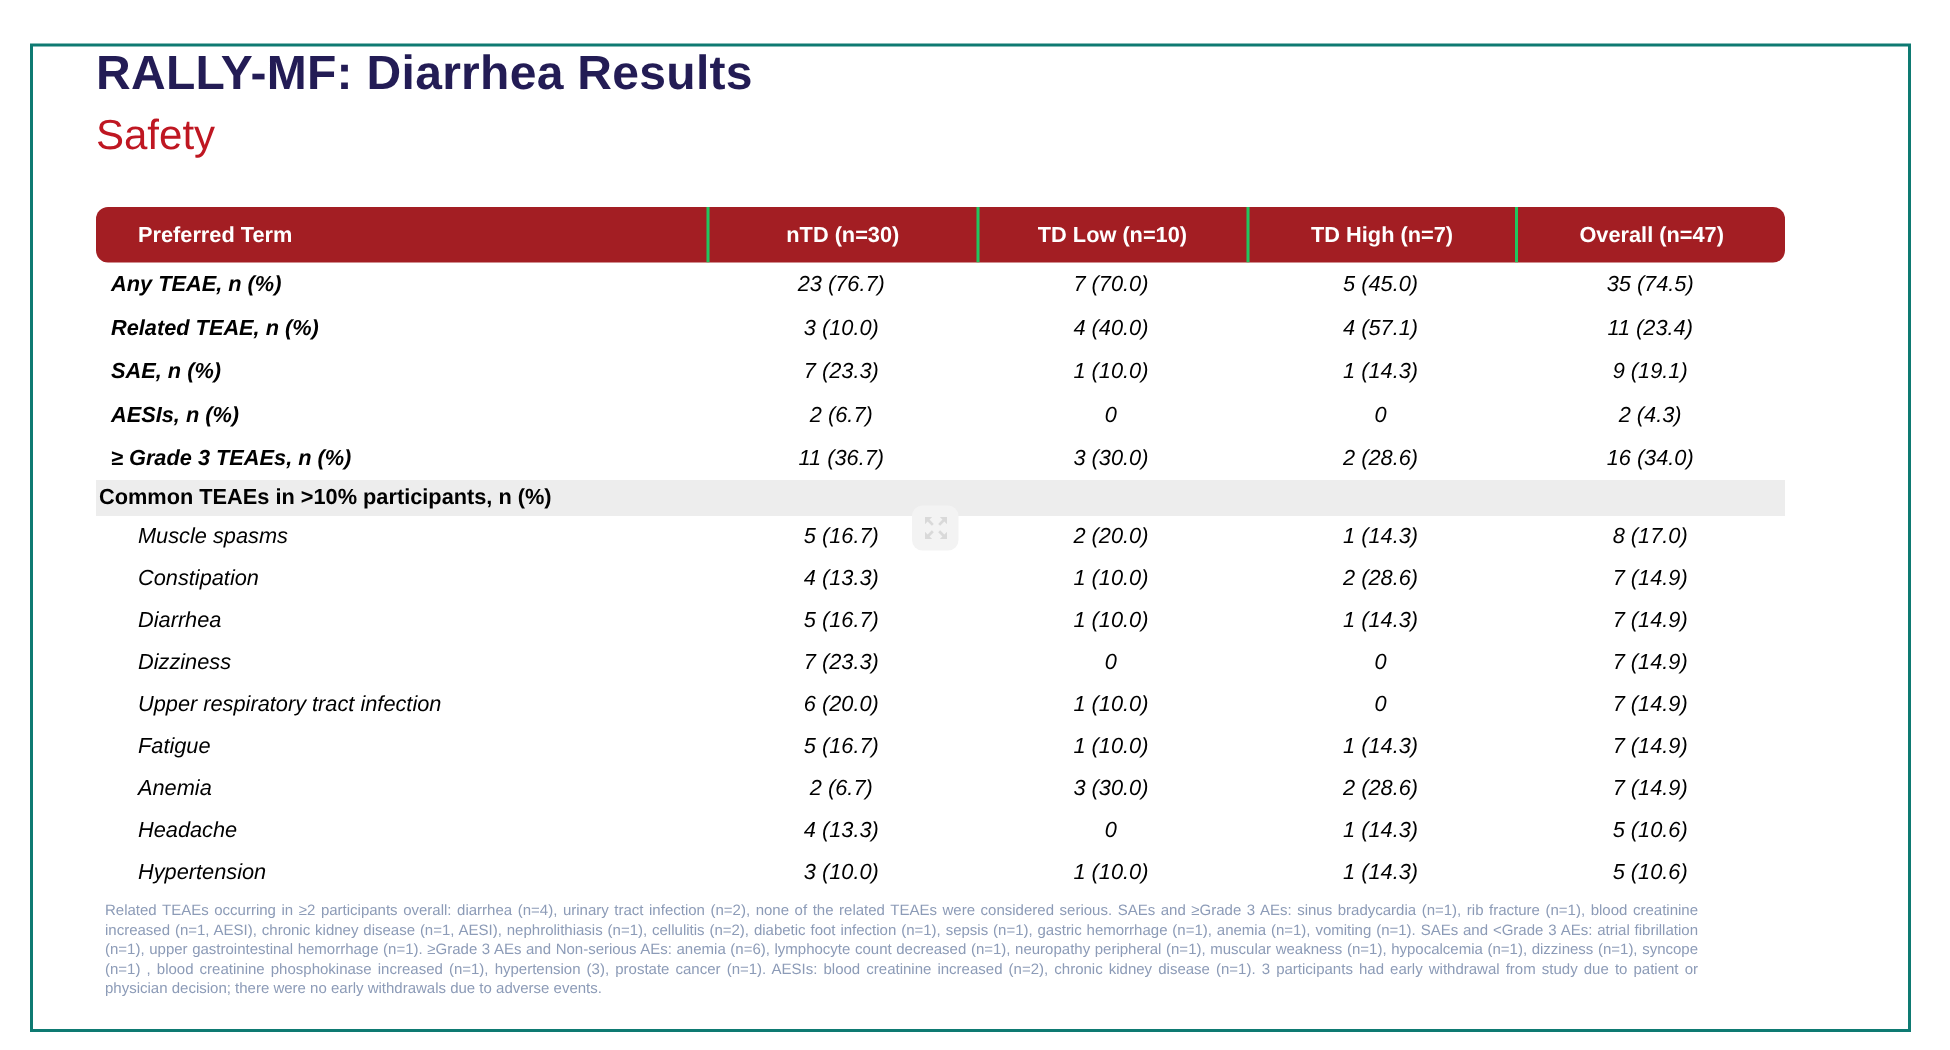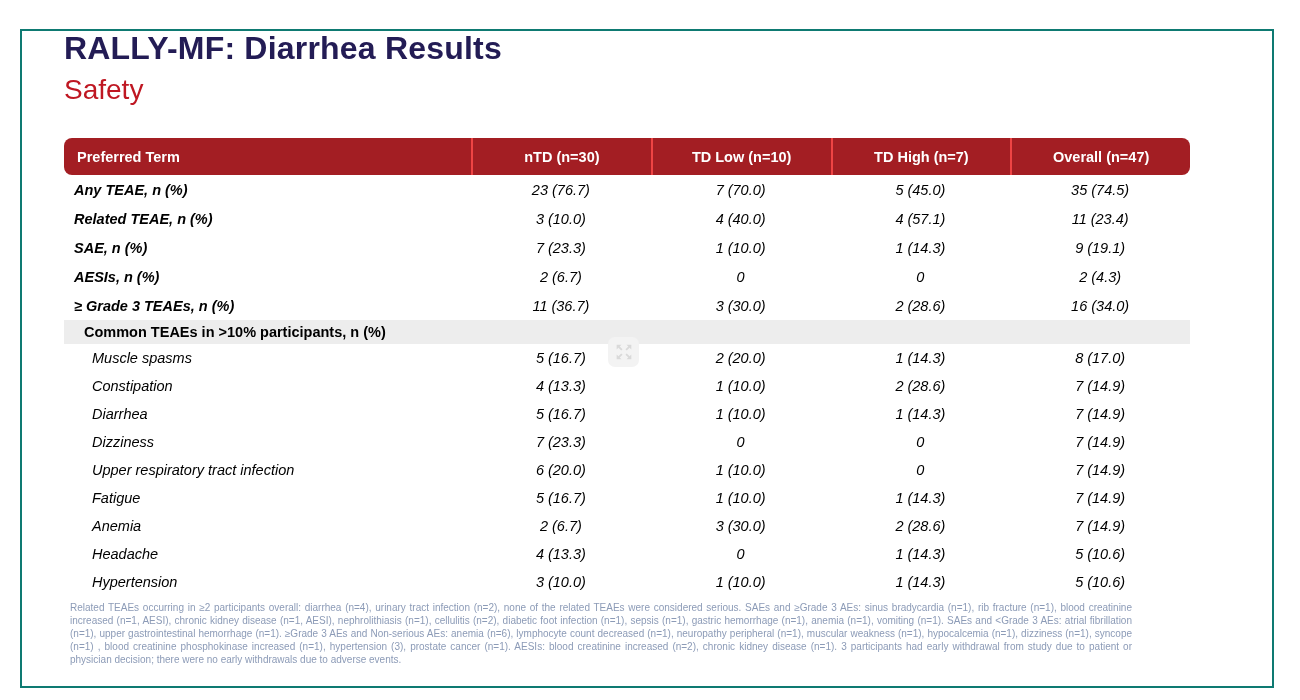--- a/index.html
+++ b/index.html
@@ -20,35 +20,35 @@
     font-size:28px; font-weight:400; color:#BF1722;
   }
 
   .table { position:absolute; left:64px; top:138px; width:1126px; }
 
   .thead {
     display:flex; height:37px; background:#A31E23; border-radius:8px;
     color:#ffffff; font-weight:bold; font-size:14.5px; overflow:hidden;
   }
   .th { display:flex; align-items:center; justify-content:center; text-align:center; }
-  .th.label { flex:0 0 407px; justify-content:flex-start; padding-left:13px; }
-  .th.col { flex:1 1 0; border-left:2px solid #ef4444; }
+  .th.label { flex:0 0 407px; justify-content:flex-start; padding-left:28px; }
+  .th.col { flex:1 1 0; border-left:2px solid #22c55e; }
 
   .tr { display:flex; align-items:center; height:29px; font-size:14.5px; color:#000;font-style:italic; }
   .tr.item-row { height:28px; }
   .td.label { flex:0 0 407px; padding-left:10px; white-space:nowrap; }
   .td.label.bold { font-weight:bold; }
   .tr.item-row .td.label { padding-left:28px; }
   .td.val { flex:1 1 0; text-align:center; }
 
   .section-row {
     display:flex; align-items:center; height:24px; background:#EDEDED;
     font-size:14.5px; font-weight:bold; color:#000;
   }
-  .section-row .td.label { flex:1 1 auto; padding-left:20px; }
+  .section-row .td.label { flex:1 1 auto; padding-left:2px; }
 
   .expand-btn {
     position:absolute; left:608px; top:337px; width:31px; height:30px;
     background:#F3F3F3; border-radius:7px;
     display:flex; align-items:center; justify-content:center;
   }
 
   .footnote {
     position:absolute; left:70px; top:601px; width:1062px;
     font-size:10px; line-height:13px; color:#8C9BB7; text-align:justify;

